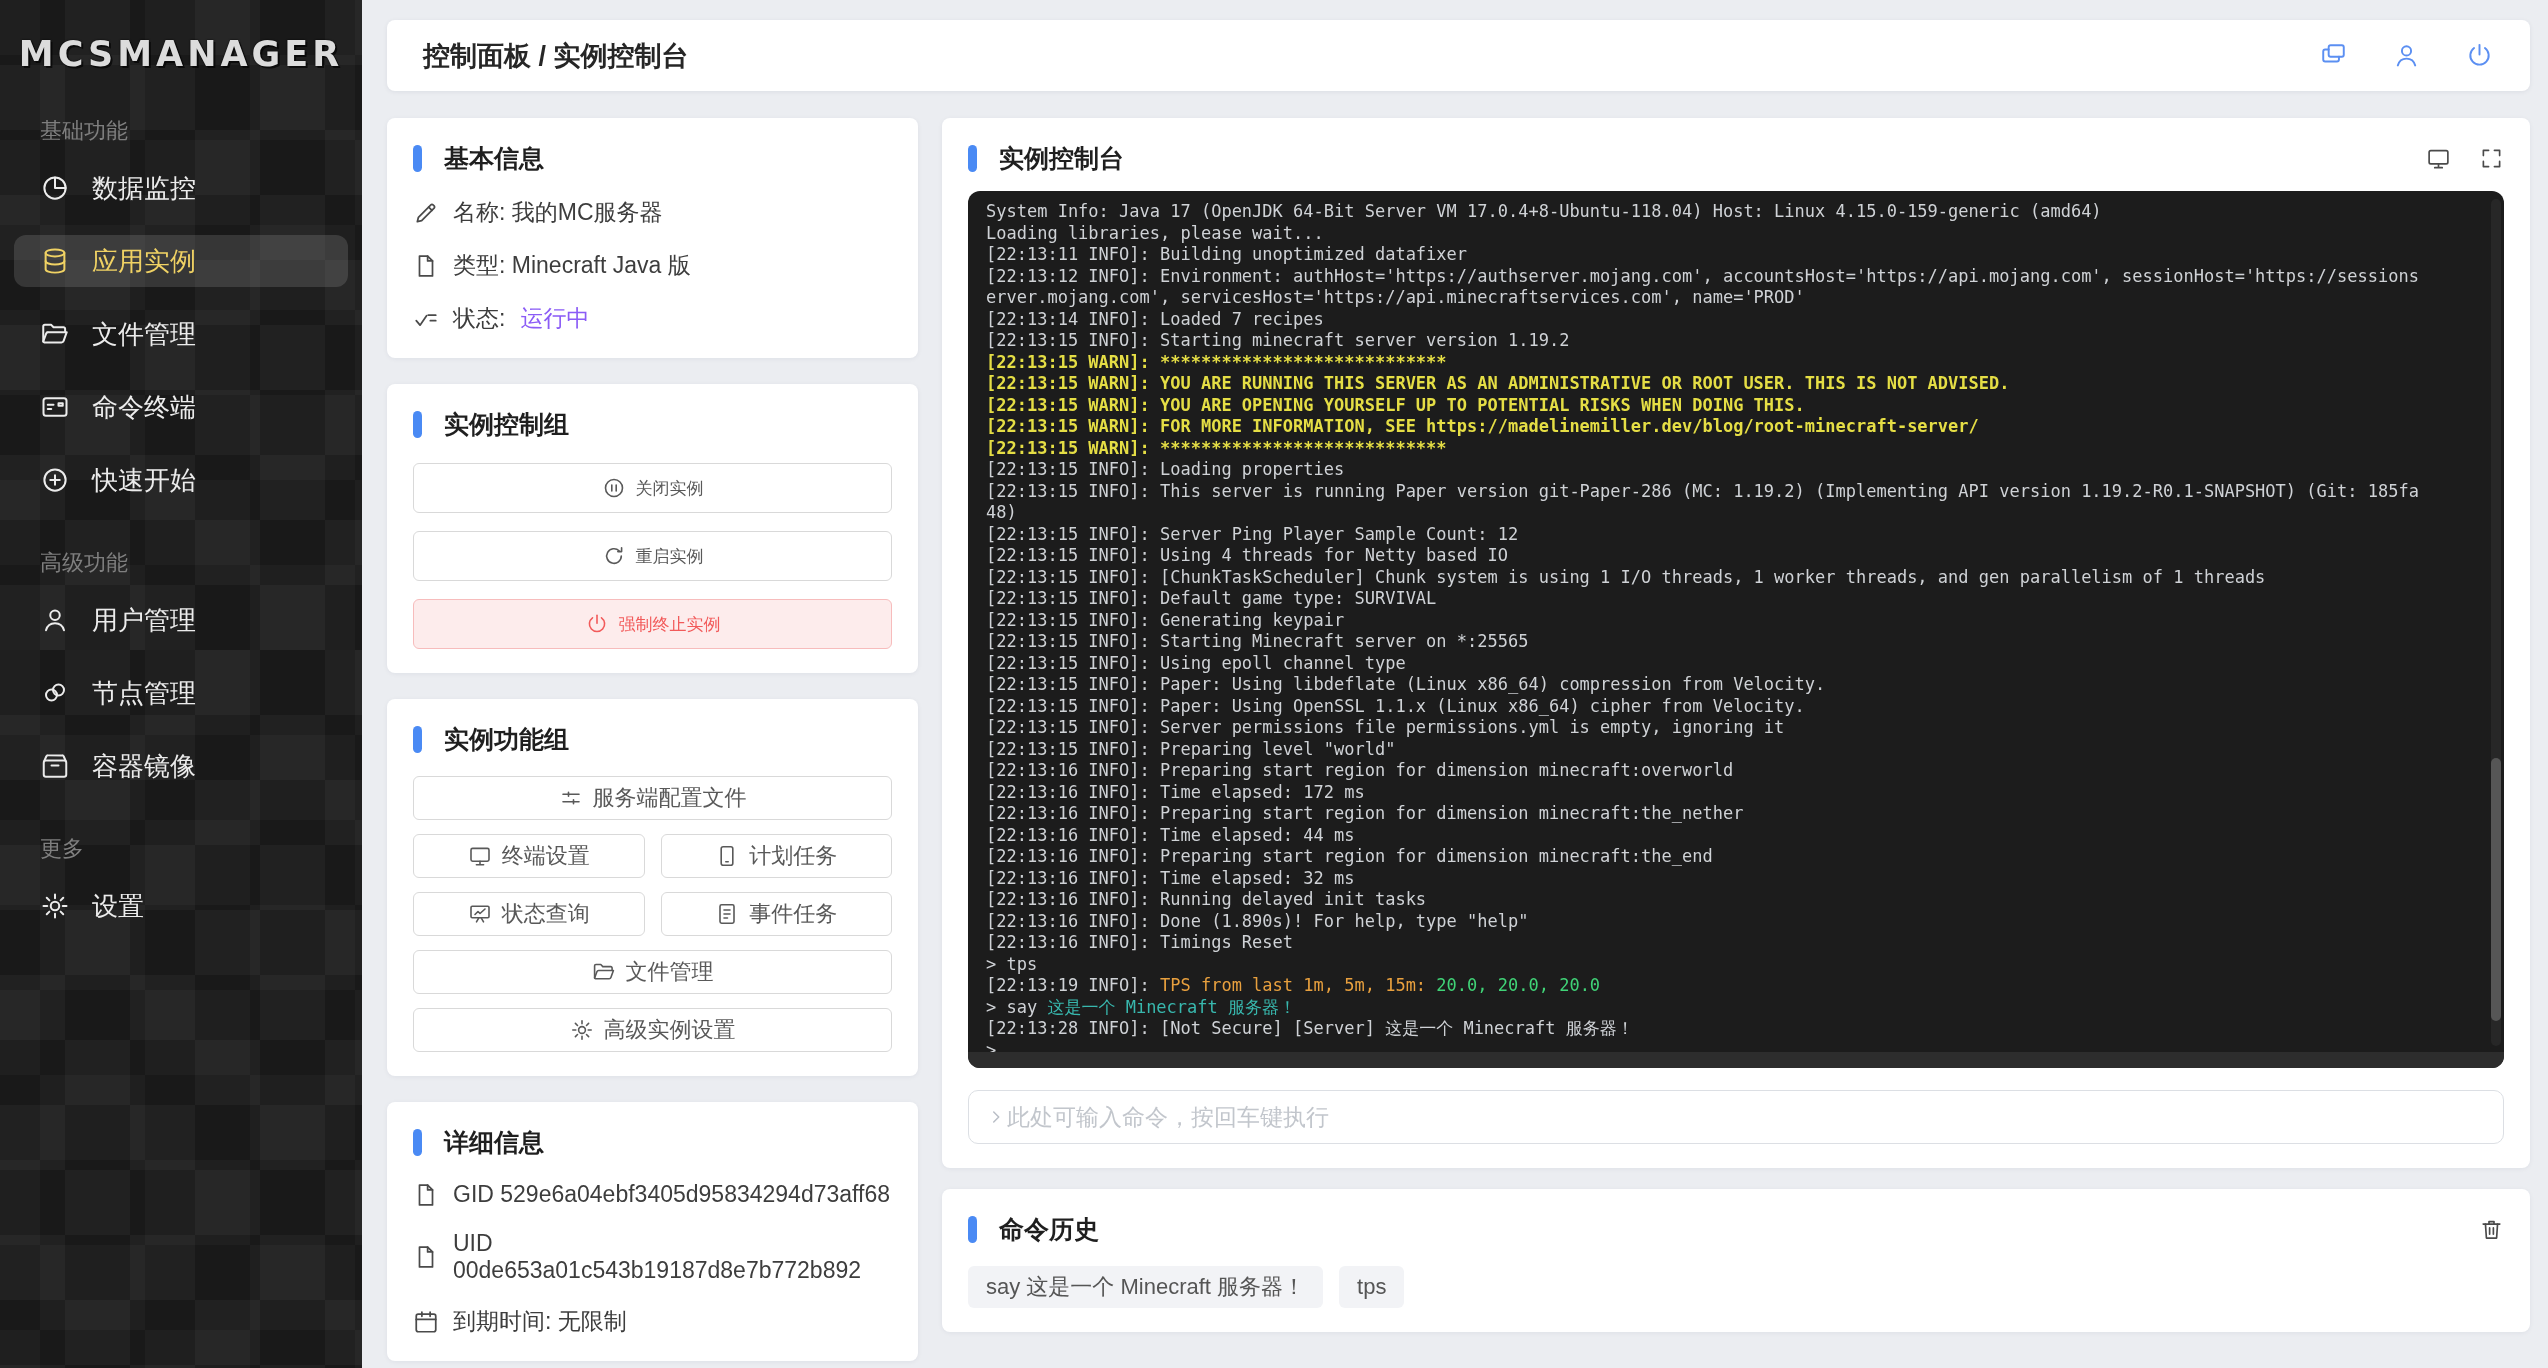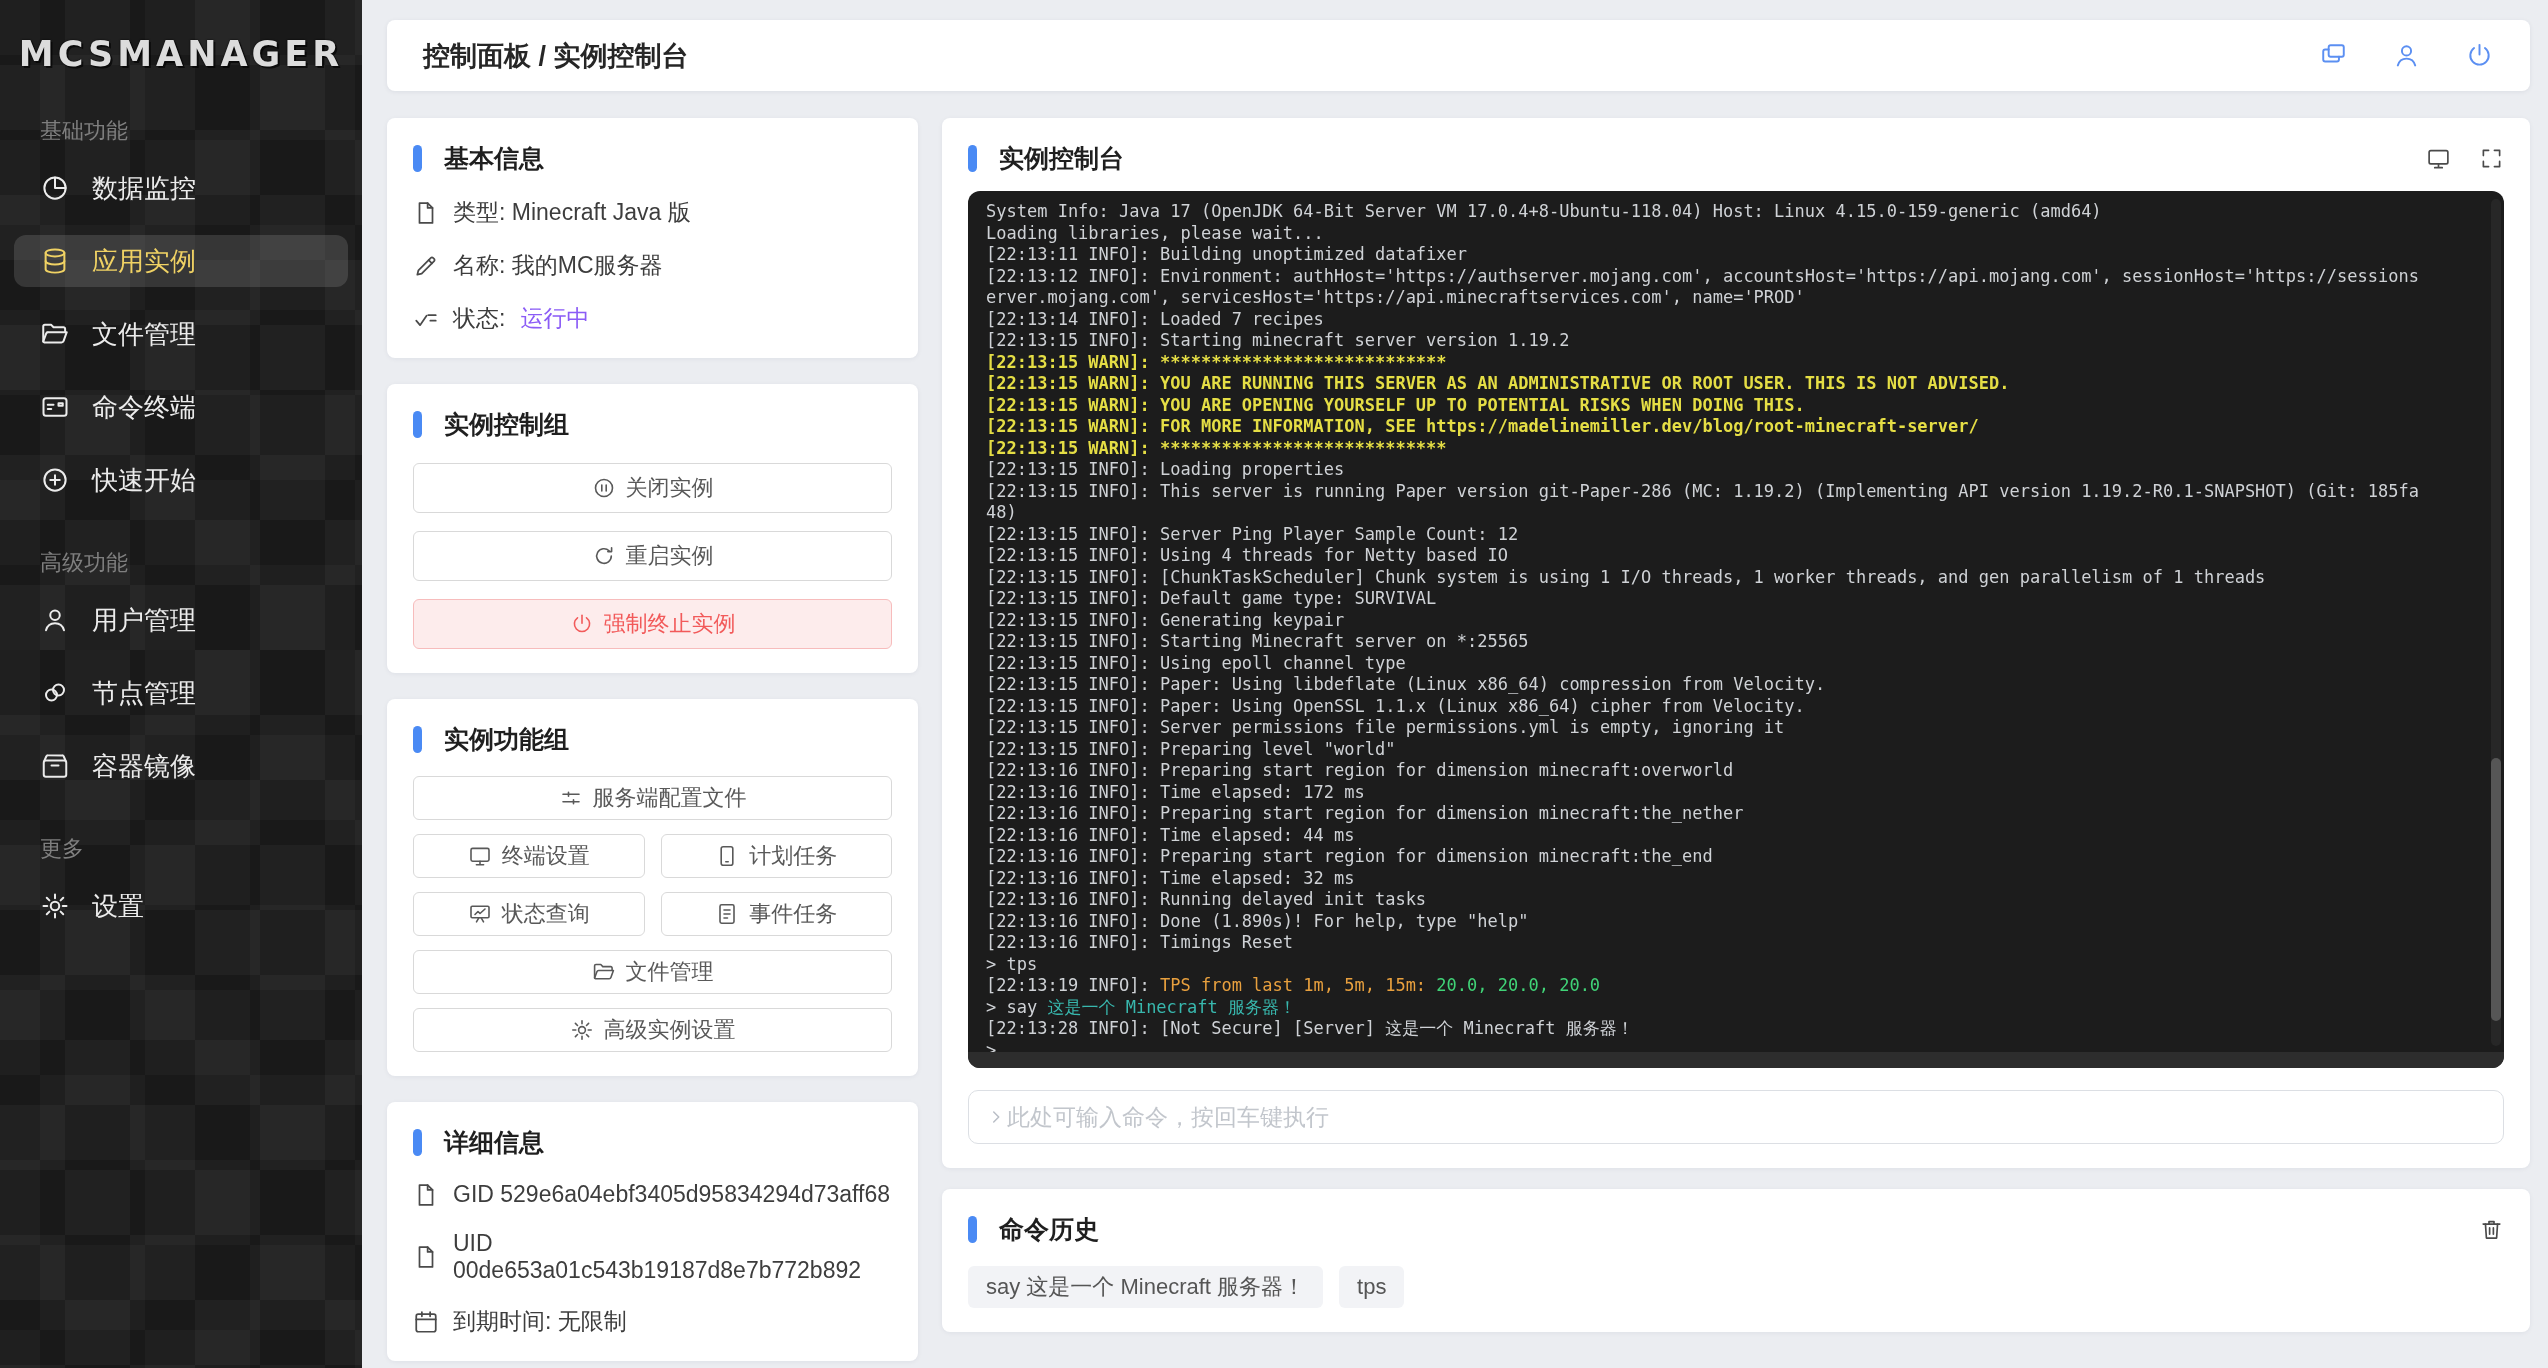--- a/index.html
+++ b/index.html
@@ -55,21 +55,21 @@
   .title-row { display:flex; align-items:center; justify-content:space-between; }
   .title-row .right-icons { display:flex; gap:28px; color:#4a4a4a; }
   .title-row .right-icons svg { width:25px; height:25px; cursor:pointer; }
 
   .info-row { margin-top:22px; display:flex; align-items:center; gap:14px; font-size:23px; color:#3d3d3d; }
   .info-row svg { width:26px; height:26px; color:#4a4a4a; flex:none; }
   .status-val { color:#8b5cf6; margin-left:1px; }
 
   .vbtn {
     margin-top:18px; width:100%; height:50px; border:1px solid #d9d9d9; border-radius:6px;
-    background:#fff; color:#595959; font-size:22px;
+    background:#fff; color:#595959; font-size:17px;
     display:flex; align-items:center; justify-content:center; gap:10px; cursor:pointer;
     font-family:inherit;
   }
   .vbtn:first-of-type { margin-top:22px; }
   .vbtn svg { width:24px; height:24px; }
   .vbtn.danger { background:#fdecec; border-color:#f7bcbc; color:#f25a5a; }
 
   .fgrid { margin-top:20px; display:grid; grid-template-columns:1fr 1fr; gap:14px 16px; }
   .fgrid .gbtn {
     height:44px; border:1px solid #d9d9d9; border-radius:6px; background:#fff; color:#595959;
@@ -226,31 +226,31 @@
 
       <div class="col-left">
 
         <section class="card">
           <div class="card-title">
             <span class="tbar"></span>
             <span>基本信息</span>
           </div>
           <div class="info-row">
             <svg class="ic" viewBox="0 0 24 24">
+                <path d="M4 20l1-4L16.5 4.5a1.4 1.4 0 0 1 2 0l1 1a1.4 1.4 0 0 1 0 2L8 19l-4 1z"></path>
+                <path d="M14.5 6.5l3 3"></path>
+              </svg>
+            <span>名称: 我的MC服务器</span>
+          </div>
+          <div class="info-row">
+            <svg class="ic" viewBox="0 0 24 24">
                 <path d="M6 2.8h7.5l4.5 4.5v13.9H6z"></path>
                 <path d="M13.5 2.8v4.5H18"></path>
               </svg>
             <span>类型: Minecraft Java 版</span>
-          </div>
-          <div class="info-row">
-            <svg class="ic" viewBox="0 0 24 24">
-                <path d="M4 20l1-4L16.5 4.5a1.4 1.4 0 0 1 2 0l1 1a1.4 1.4 0 0 1 0 2L8 19l-4 1z"></path>
-                <path d="M14.5 6.5l3 3"></path>
-              </svg>
-            <span>名称: 我的MC服务器</span>
           </div>
           <div class="info-row">
             <svg class="ic" viewBox="0 0 24 24">
                 <path d="M3 13.5l3.5 4.2L12.5 9"></path>
                 <path d="M14 8.5h7M16 13.5h5"></path>
               </svg>
             <span>状态:</span>
             <span class="status-val">运行中</span>
           </div>
         </section>

